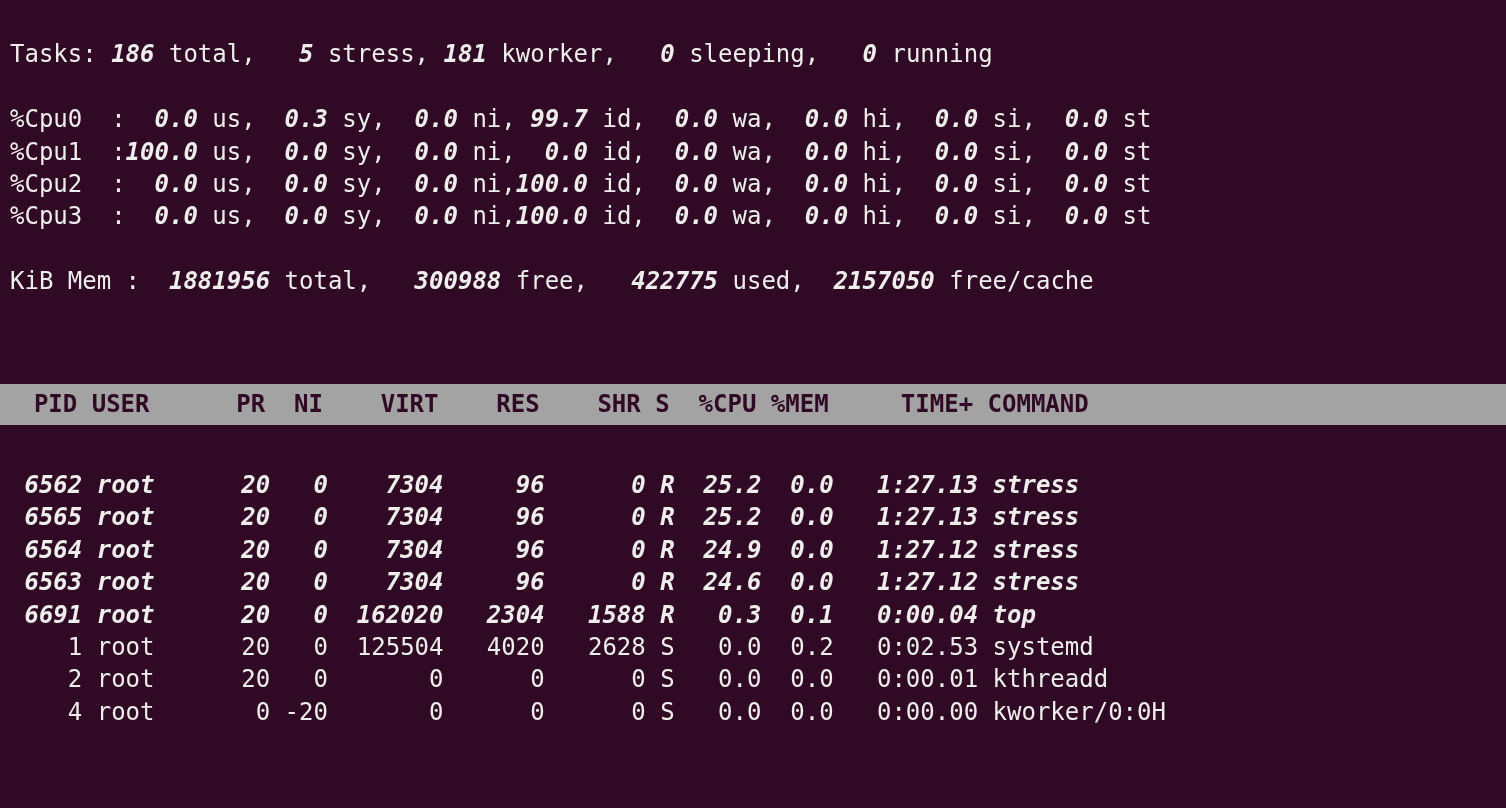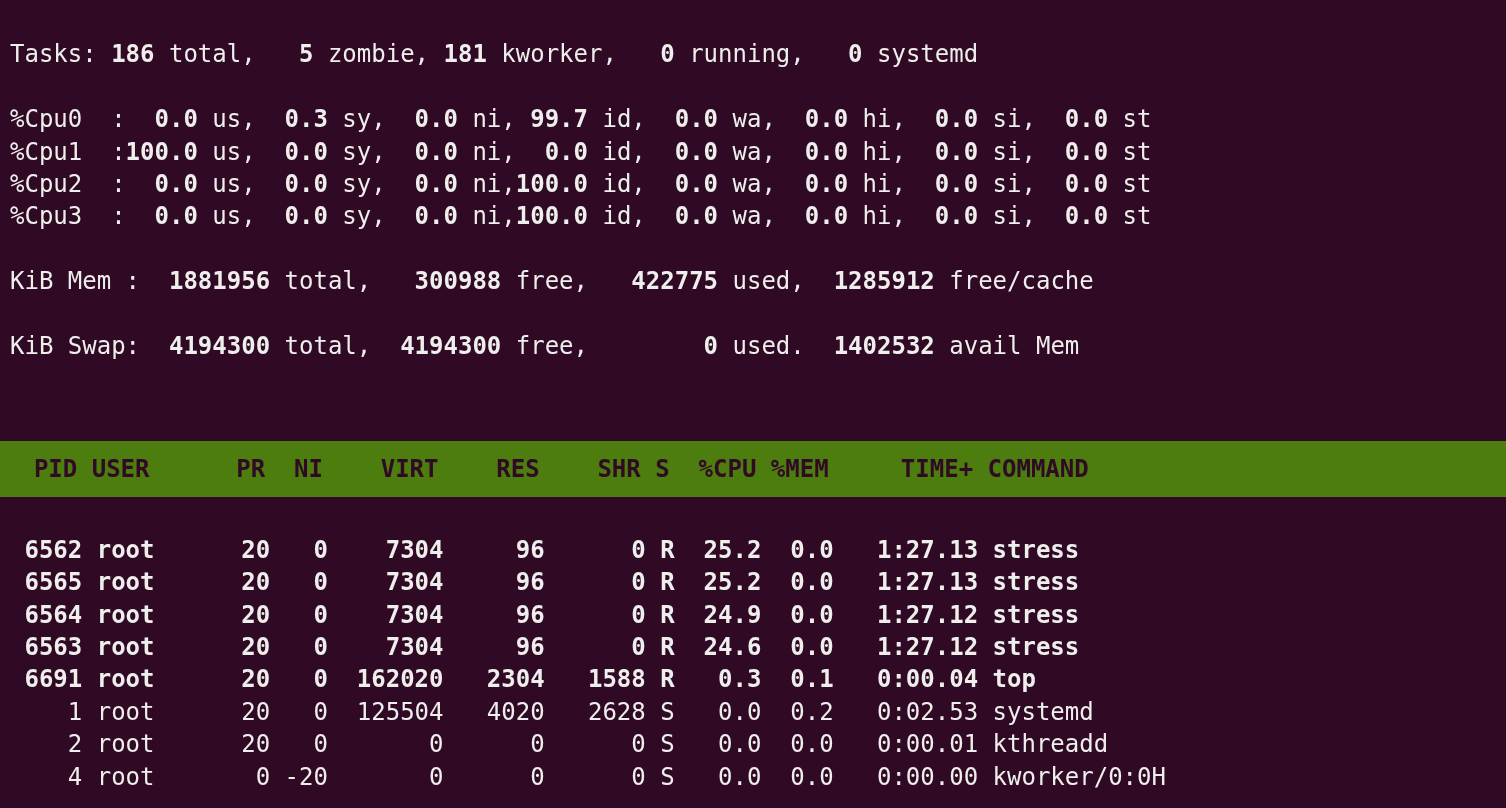--- a/index.html
+++ b/index.html
@@ -11,35 +11,34 @@
     font-size: 24px;
     line-height: 1.35;
     width: 1506px;
     height: 808px;
     overflow: hidden;
   }
   .terminal {
     padding: 6px 10px 0 10px;
     white-space: pre;
   }
-  .bold { font-weight: bold; }
+  .bold { font-weight: bold; font-style: italic; }
   .hdr-row {
-    background: #4d7c0f;
+    background: #a3a3a3;
     color: #300a24;
     font-weight: bold;
-    padding: 12px 5px;
-    margin: 4px -10px;
+    padding: 4px 5px;
+    margin: 12px -10px;
     white-space: pre;
   }
   .spacer { height: 10px; }
 </style>
 </head>
 <body>
 
 <div class="terminal">
-<div><span>Tasks: </span><span class="bold">186</span><span> total,   </span><span class="bold">5</span><span> zombie, </span><span class="bold">181</span><span> kworker,   </span><span class="bold">0</span><span> running,   </span><span class="bold">0</span><span> systemd</span></div>
+<div><span>Tasks: </span><span class="bold">186</span><span> total,   </span><span class="bold">5</span><span> stress, </span><span class="bold">181</span><span> kworker,   </span><span class="bold">0</span><span> sleeping,   </span><span class="bold">0</span><span> running</span></div>
 <div id="cpu-lines"><div><span>%Cpu0  :</span><span class="bold">  0.0</span><span> us,</span><span class="bold">  0.3</span><span> sy,</span><span class="bold">  0.0</span><span> ni,</span><span class="bold"> 99.7</span><span> id,</span><span class="bold">  0.0</span><span> wa,</span><span class="bold">  0.0</span><span> hi,</span><span class="bold">  0.0</span><span> si,</span><span class="bold">  0.0</span><span> st</span></div><div><span>%Cpu1  :</span><span class="bold">100.0</span><span> us,</span><span class="bold">  0.0</span><span> sy,</span><span class="bold">  0.0</span><span> ni,</span><span class="bold">  0.0</span><span> id,</span><span class="bold">  0.0</span><span> wa,</span><span class="bold">  0.0</span><span> hi,</span><span class="bold">  0.0</span><span> si,</span><span class="bold">  0.0</span><span> st</span></div><div><span>%Cpu2  :</span><span class="bold">  0.0</span><span> us,</span><span class="bold">  0.0</span><span> sy,</span><span class="bold">  0.0</span><span> ni,</span><span class="bold">100.0</span><span> id,</span><span class="bold">  0.0</span><span> wa,</span><span class="bold">  0.0</span><span> hi,</span><span class="bold">  0.0</span><span> si,</span><span class="bold">  0.0</span><span> st</span></div><div><span>%Cpu3  :</span><span class="bold">  0.0</span><span> us,</span><span class="bold">  0.0</span><span> sy,</span><span class="bold">  0.0</span><span> ni,</span><span class="bold">100.0</span><span> id,</span><span class="bold">  0.0</span><span> wa,</span><span class="bold">  0.0</span><span> hi,</span><span class="bold">  0.0</span><span> si,</span><span class="bold">  0.0</span><span> st</span></div></div>
-<div><span>KiB Mem : </span><span class="bold"> 1881956</span><span> total,  </span><span class="bold"> 300988</span><span> free,  </span><span class="bold"> 422775</span><span> used,  </span><span class="bold">1285912</span><span> free/cache</span></div>
-<div><span>KiB Swap: </span><span class="bold"> 4194300</span><span> total,  </span><span class="bold">4194300</span><span> free,  </span><span class="bold">      0</span><span> used.  </span><span class="bold">1402532</span><span> avail Mem</span></div>
+<div><span>KiB Mem : </span><span class="bold"> 1881956</span><span> total,  </span><span class="bold"> 300988</span><span> free,  </span><span class="bold"> 422775</span><span> used,  </span><span class="bold">2157050</span><span> free/cache</span></div>
 <div class="spacer"></div>
 <div class="hdr-row">  PID USER      PR  NI    VIRT    RES    SHR S  %CPU %MEM     TIME+ COMMAND                       </div>
 <div id="proc-lines"><div class="bold"> 6562 root      20   0    7304     96      0 R  25.2  0.0   1:27.13 stress</div><div class="bold"> 6565 root      20   0    7304     96      0 R  25.2  0.0   1:27.13 stress</div><div class="bold"> 6564 root      20   0    7304     96      0 R  24.9  0.0   1:27.12 stress</div><div class="bold"> 6563 root      20   0    7304     96      0 R  24.6  0.0   1:27.12 stress</div><div class="bold"> 6691 root      20   0  162020   2304   1588 R   0.3  0.1   0:00.04 top</div><div>    1 root      20   0  125504   4020   2628 S   0.0  0.2   0:02.53 systemd</div><div>    2 root      20   0       0      0      0 S   0.0  0.0   0:00.01 kthreadd</div><div>    4 root       0 -20       0      0      0 S   0.0  0.0   0:00.00 kworker/0:0H</div></div>
 </div>
 
 </body></html>

